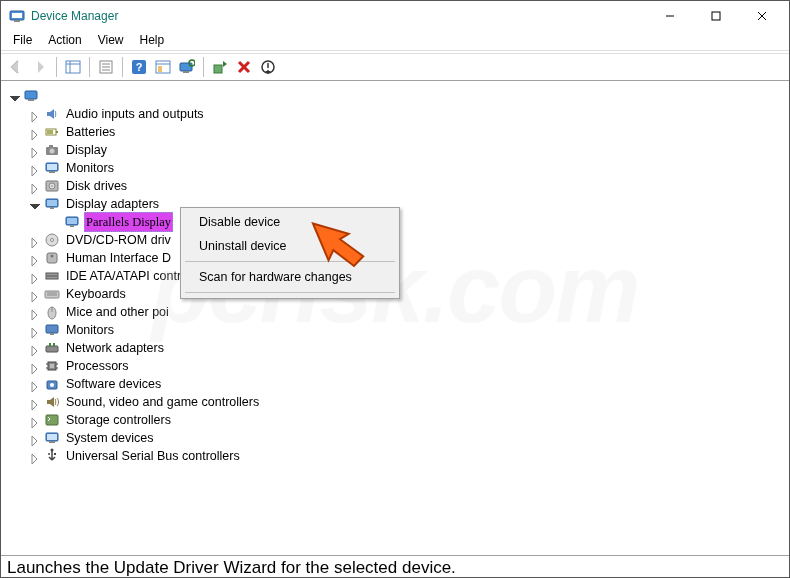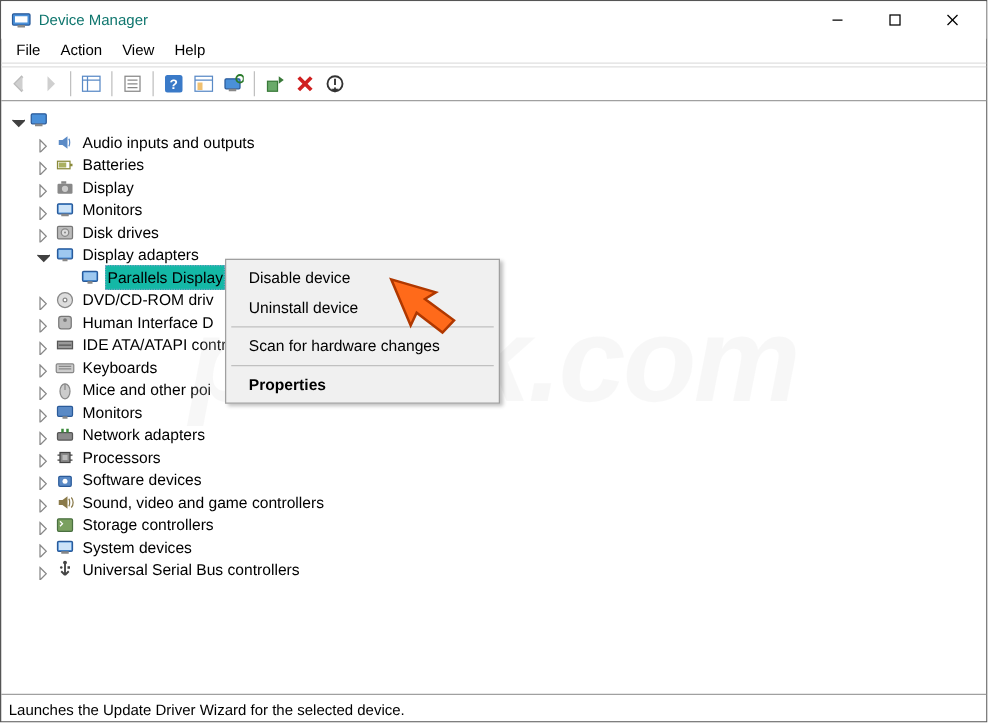--- a/index.html
+++ b/index.html
@@ -26,27 +26,27 @@
   .tool-btn svg { width:16px; height:16px; }
 
   
   .tree-pane { flex: 1; overflow: auto; padding: 6px 4px 4px 4px; position: relative; }
   .tree { font-size: 12.5px; line-height: 18px; }
   .node { display: flex; align-items: center; white-space: nowrap; padding: 0 2px; height:18px; }
   .node .expander { width: 11px; height: 11px; margin-right: 4px; flex: 0 0 auto; }
   .node .spacer { width: 15px; flex: 0 0 auto; }
   .node .icon { width: 16px; height: 16px; margin-right: 4px; flex: 0 0 auto; }
   .node .label { padding: 0 2px; }
-  .node.selected .label { background: #14b8a6; border: 1px dotted #7aa7c7; padding:0 1px; }
+  .node.selected .label { background: #d946ef; border: 1px dotted #7aa7c7; padding:0 1px;font-family:Liberation Serif, serif; }
   .indent-1 { padding-left: 4px; }
   .indent-2 { padding-left: 24px; }
   .indent-3 { padding-left: 44px; }
 
   
-  .statusbar { height: 22px; border-top: 1px solid #a0a0a0; margin-top:10px; font-size: 12px; padding: 2px 6px; display:flex; align-items:flex-end; }
+  .statusbar { height: 22px; border-top: 1px solid #a0a0a0; margin-top:10px; font-size: 17px; padding: 2px 6px; display:flex; align-items:flex-start; }
 
   
   .ctx-menu { position: absolute; background: #f0f0f0; border: 1px solid #a0a0a0; box-shadow: 2px 2px 3px rgba(0,0,0,.25); padding: 2px; font-size: 12.5px; z-index:10; }
   .ctx-item { padding: 5px 40px 5px 16px; white-space: nowrap; }
   .ctx-item.highlighted { background: #90c8f6; }
   .ctx-sep { height: 1px; background: #c0c0c0; margin: 3px 2px; }
   .ctx-item.bold { font-weight: 600; }
 
   
   .cursor-arrow { position:absolute; z-index:20; }
@@ -394,21 +394,20 @@
     <span class="label">Universal Serial Bus controllers</span>
   </div>
       </div>
 
     <div class="ctx-menu" style="left:179px; top:126px; width:220px;">
       <div class="ctx-item">Disable device</div>
       <div class="ctx-item">Uninstall device</div>
       <div class="ctx-sep"></div>
       <div class="ctx-item">Scan for hardware changes</div>
       <div class="ctx-sep"></div>
-      <div class="ctx-item bold">Properties</div>
     </div>
 
     <svg class="cursor-arrow" style="left:310px; top:126px;" width="70" height="70" viewBox="0 0 70 70">
       <path d="M10 8 L40 30 L30 32 L46 56 L34 62 L20 40 L12 48 Z" fill="#ff6a1a" stroke="#b03800" stroke-width="2" transform="rotate(-20 30 35)"></path>
     </svg>
   </div>
 
   <div class="statusbar">
     <span>Launches the Update Driver Wizard for the selected device.</span>
   </div>

